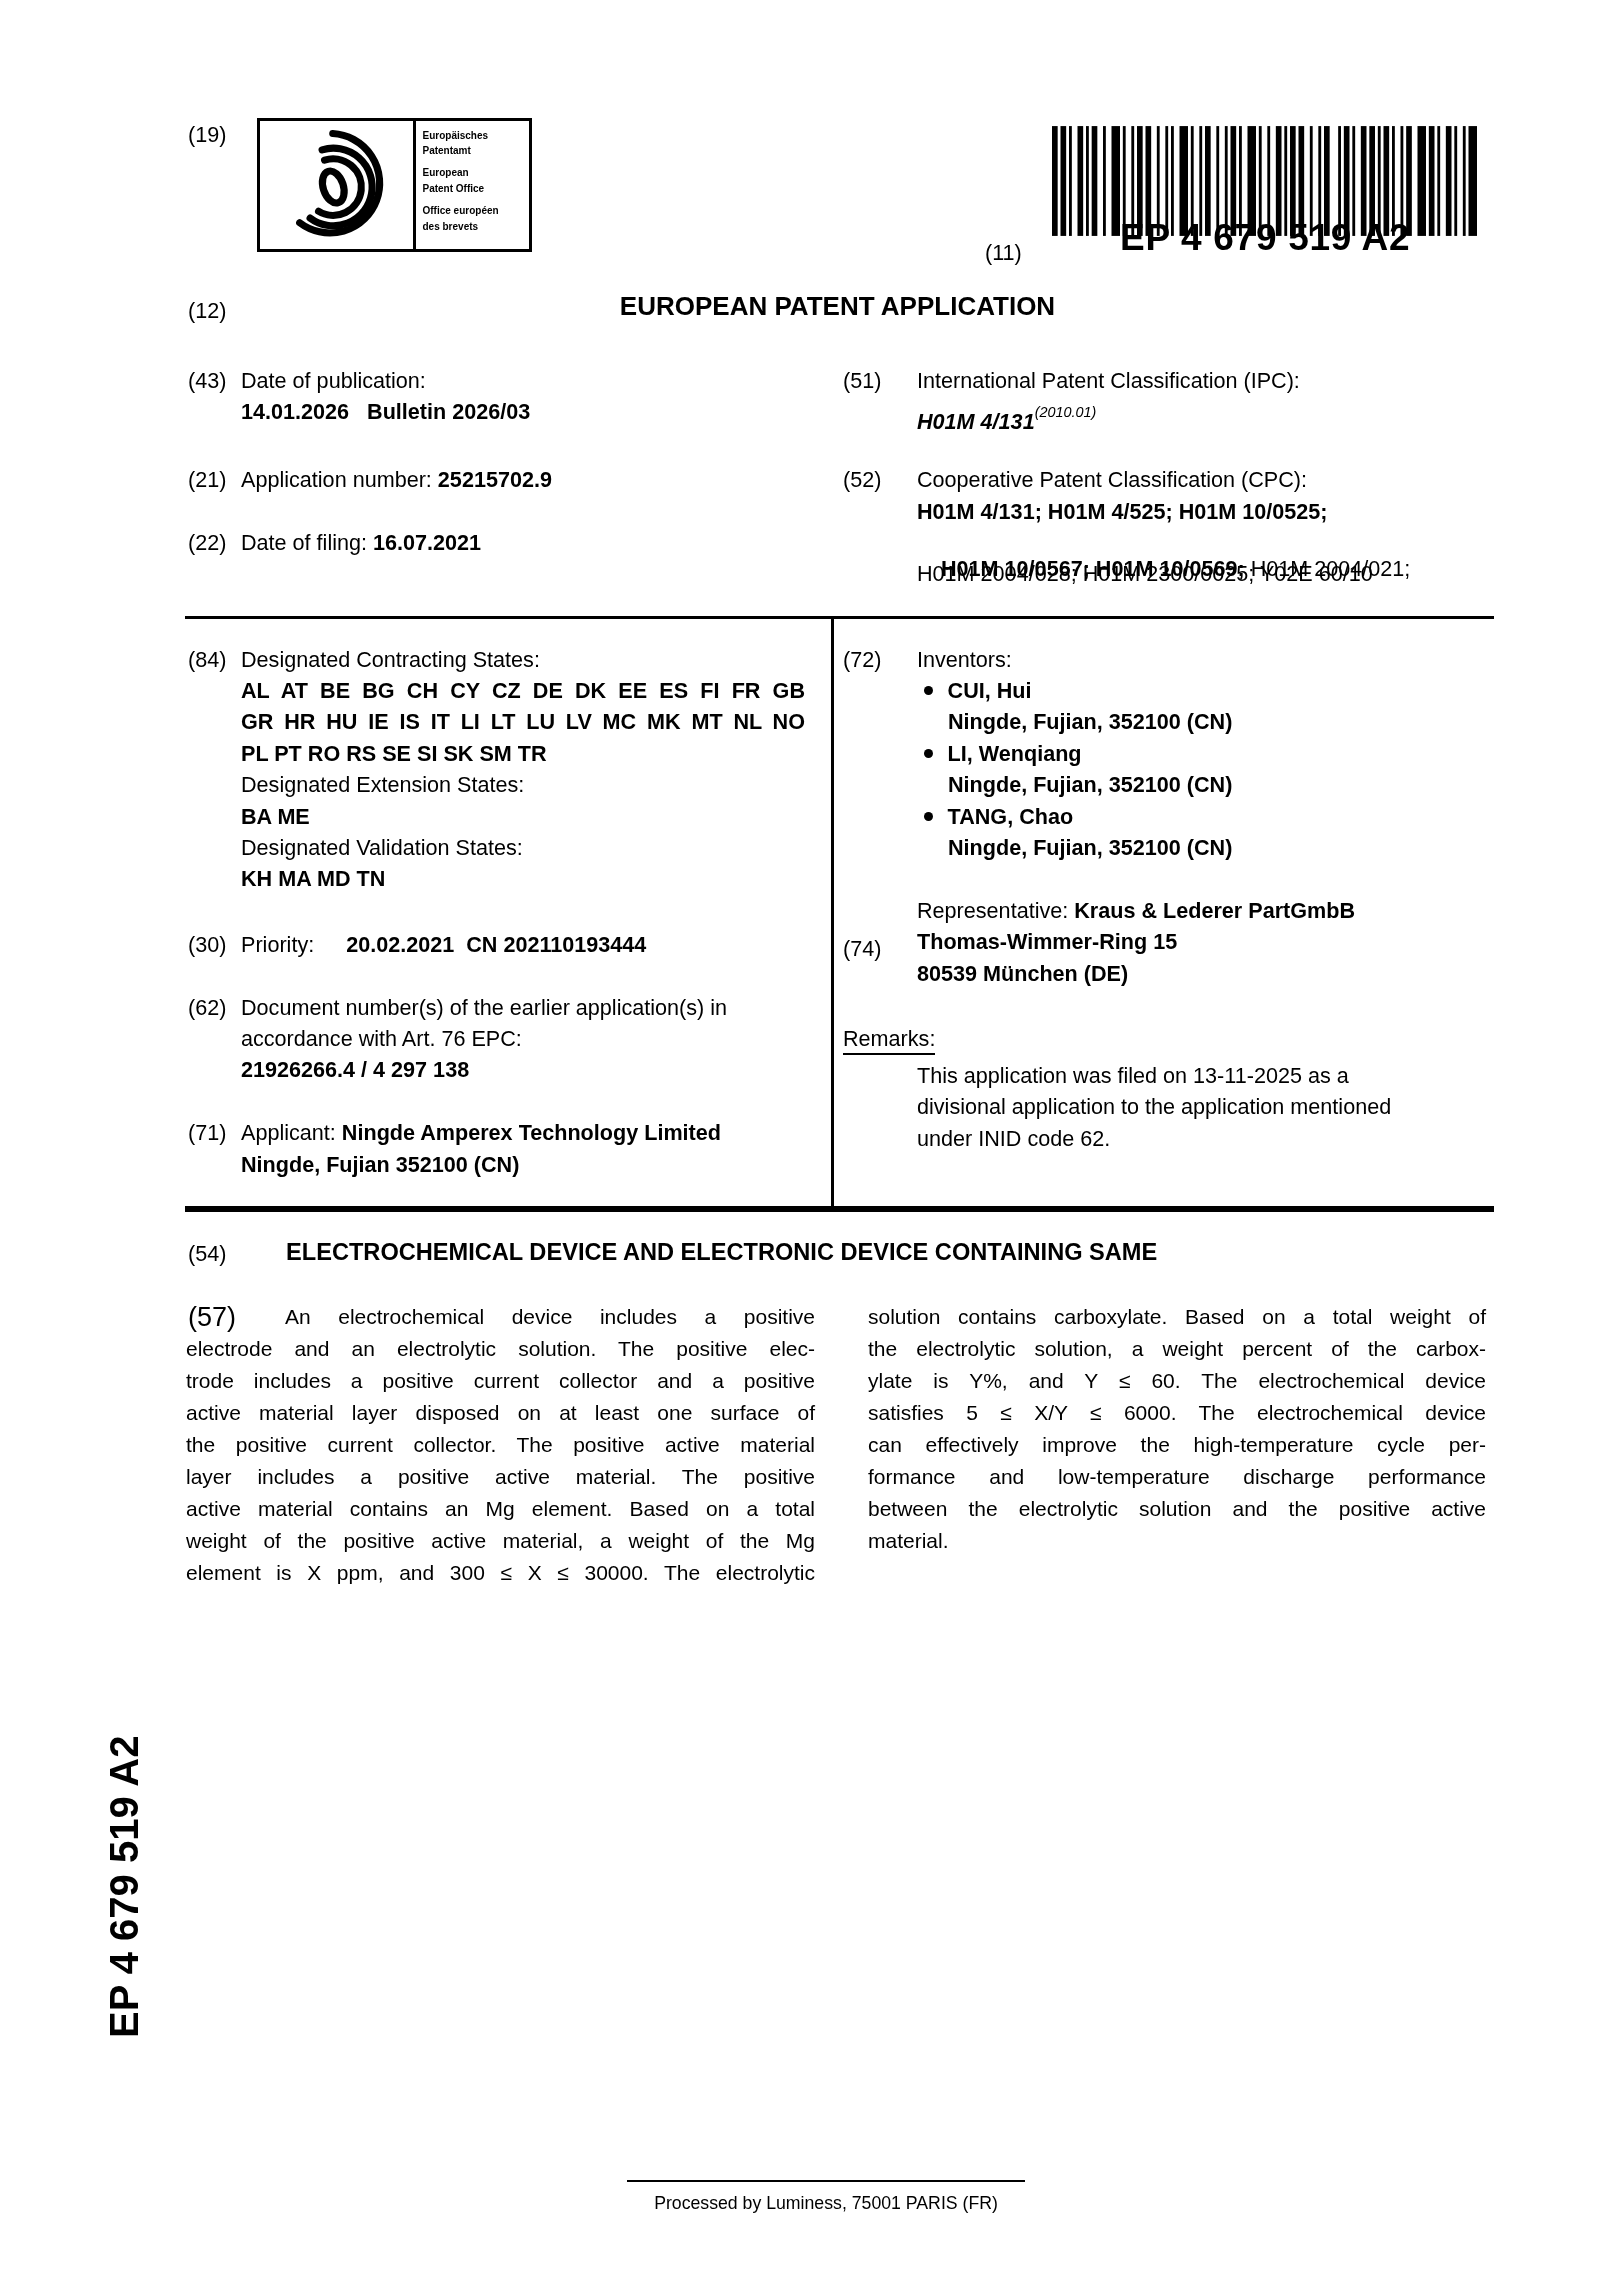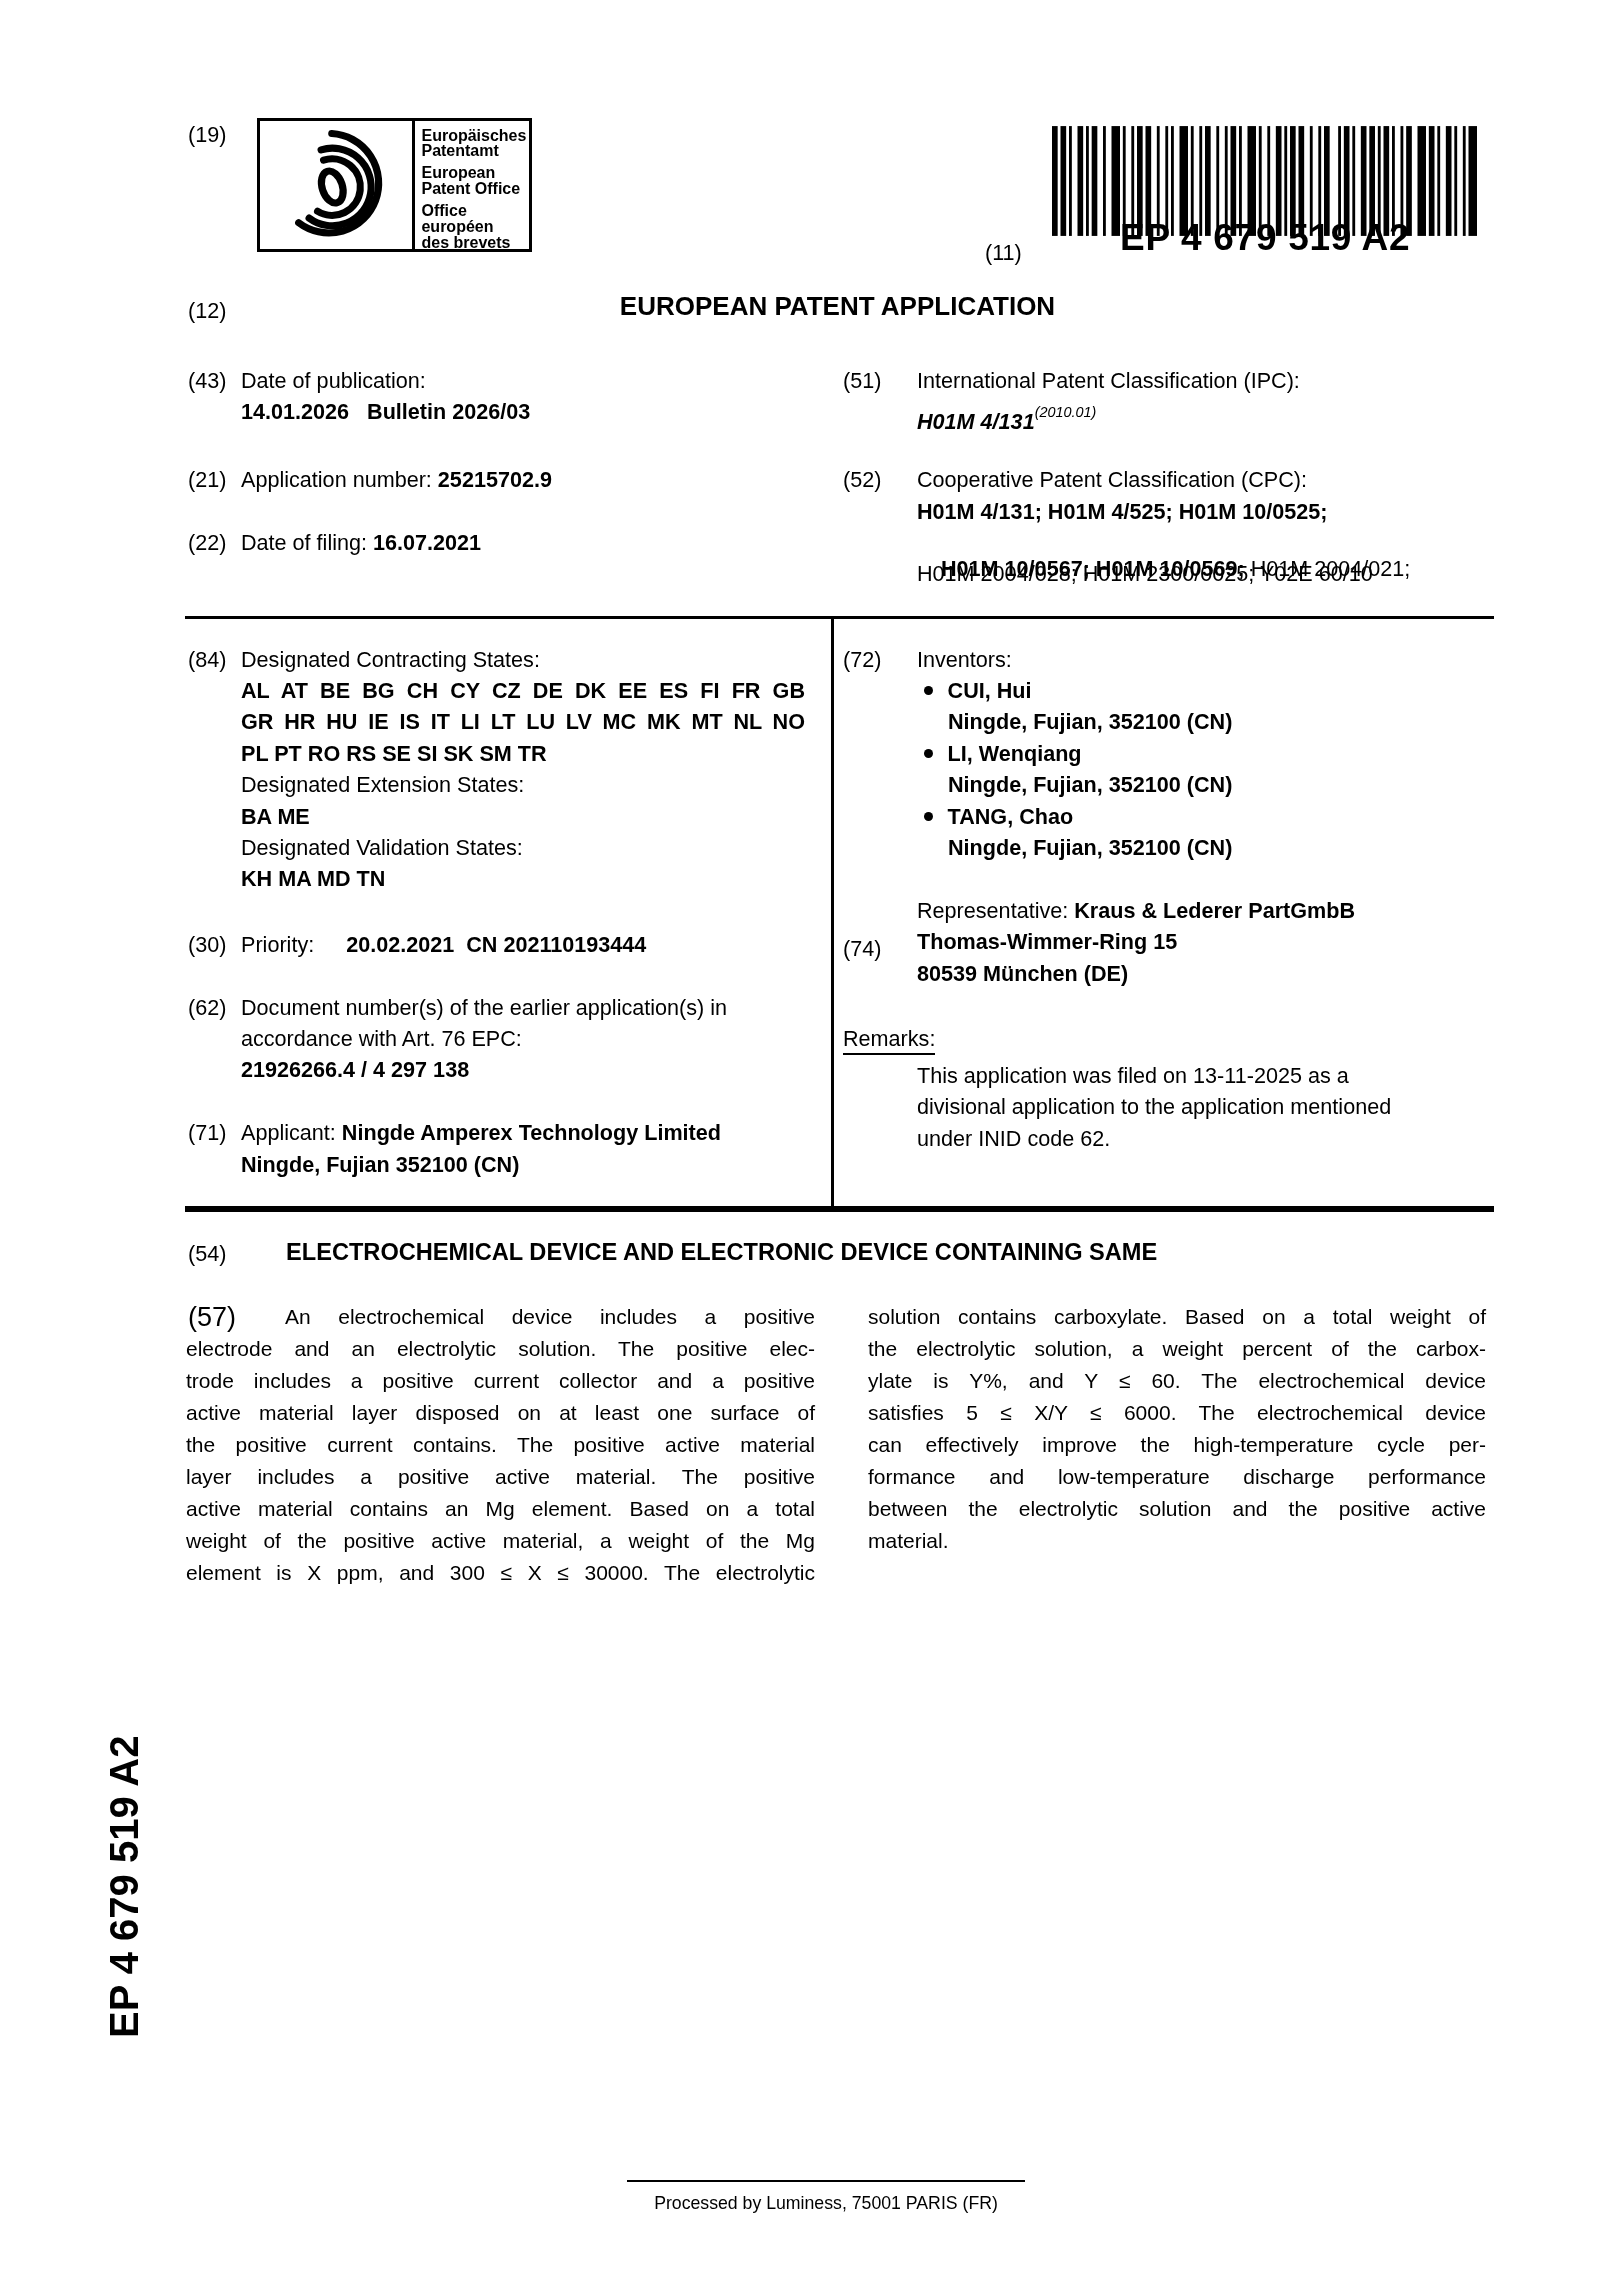--- a/index.html
+++ b/index.html
@@ -10,21 +10,21 @@
   .b{font-weight:bold;}
   .i{font-style:italic;}
   .val{white-space:pre-wrap;}
   .jfull{text-align:justify;text-align-last:justify;}
   .rule{background:#000;}
   .abs-line{font-size:21px;height:32px;line-height:32px;text-align:justify;text-align-last:justify;white-space:normal;}
   .abs-line.last{text-align:left;text-align-last:left;}
   .logo-box{border:3.3px solid #000;display:flex;box-sizing:border-box;}
   .logo-cell-art{width:156px;border-right:3.3px solid #000;display:flex;align-items:center;justify-content:center;box-sizing:border-box;}
   .logo-cell-text{flex:1;padding:6.5px 2.6px 3.9px 6.5px;box-sizing:border-box;}
-  .logo-group{font-size:16px;line-height:15.7px;font-weight:bold;margin-bottom:6.5px;}
+  .logo-group{font-size:10px;line-height:15.7px;font-weight:bold;margin-bottom:6.5px;}
   .bullet{display:inline-block;width:9.2px;height:9.2px;border-radius:50%;background:#000;vertical-align:middle;margin-right:14.4px;margin-top:-3.9px;}
   .remarks-label{border-bottom:2px solid #000;padding-bottom:2px;}
   .side-num{font-size:40px;font-weight:bold;white-space:nowrap;transform:translate(-50%,-50%) rotate(-90deg);}
   .footer-box{border-top:2.6px solid #000;text-align:center;padding-top:10.5px;}
   sup.ver{font-size:14.4px;vertical-align:11.8px;font-style:italic;font-weight:normal;letter-spacing:0;}
 </style>
 </head>
 <body>
 
 <div class="abs" style="left:0;top:0;width:1623px;height:2295px;">
@@ -209,21 +209,21 @@
   <div class="abs t" style="left:188px;top:1241px;">(54)</div>
   <div class="abs b" style="left:286px;top:1239px;font-size:23.6px;">ELECTROCHEMICAL DEVICE AND ELECTRONIC DEVICE CONTAINING SAME</div>
 
   <div class="abs" style="left:188px;top:1301px;font-size:27px;line-height:32px;">(57)</div>
 
   <div class="abs" style="left:186px;top:1301px;width:629px;">
     <div class="abs-line" style="padding-left:99px;width:530px;">An electrochemical device includes a positive</div>
     <div class="abs-line">electrode and an electrolytic solution. The positive elec-</div>
     <div class="abs-line">trode includes a positive current collector and a positive</div>
     <div class="abs-line">active material layer disposed on at least one surface of</div>
-    <div class="abs-line">the positive current contains. The positive active material</div>
+    <div class="abs-line">the positive current collector. The positive active material</div>
     <div class="abs-line">layer includes a positive active material. The positive</div>
     <div class="abs-line">active material contains an Mg element. Based on a total</div>
     <div class="abs-line">weight of the positive active material, a weight of the Mg</div>
     <div class="abs-line">element is X ppm, and 300 ≤ X ≤ 30000. The electrolytic</div>
   </div>
 
   <div class="abs" style="left:868px;top:1301px;width:618px;">
     <div class="abs-line">solution contains carboxylate. Based on a total weight of</div>
     <div class="abs-line">the electrolytic solution, a weight percent of the carbox-</div>
     <div class="abs-line">ylate is Y%, and Y ≤ 60. The electrochemical device</div>

